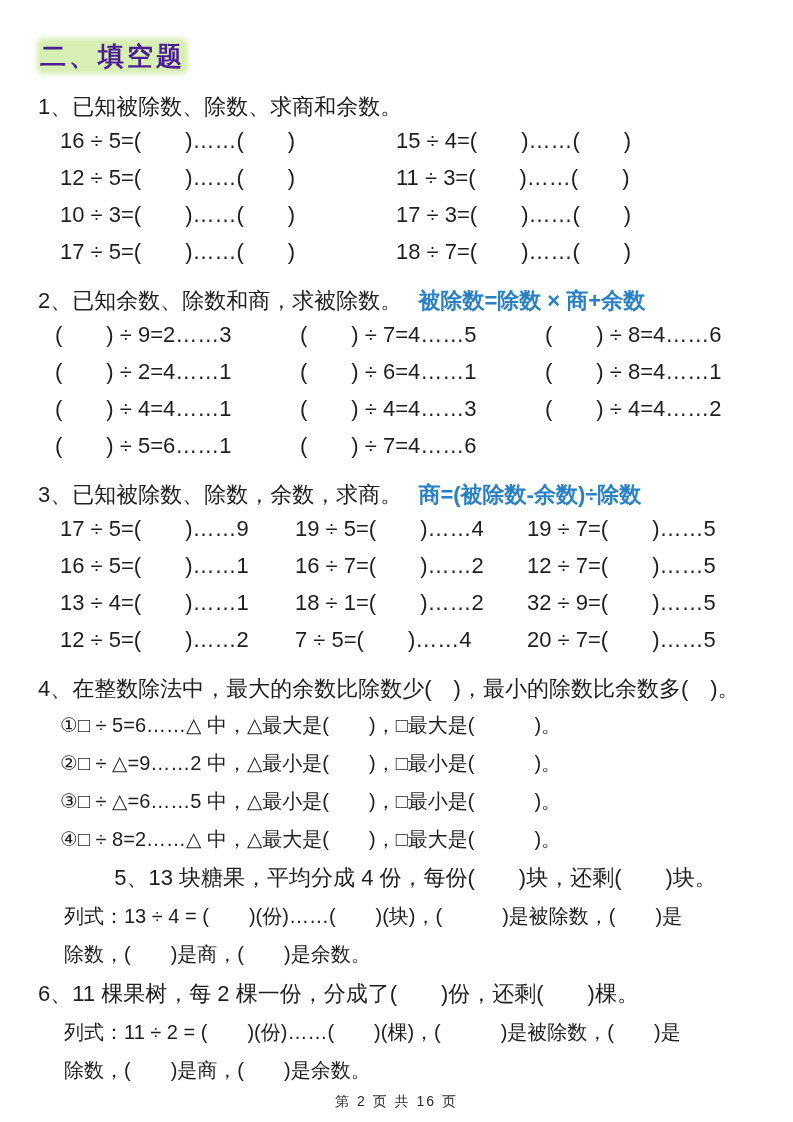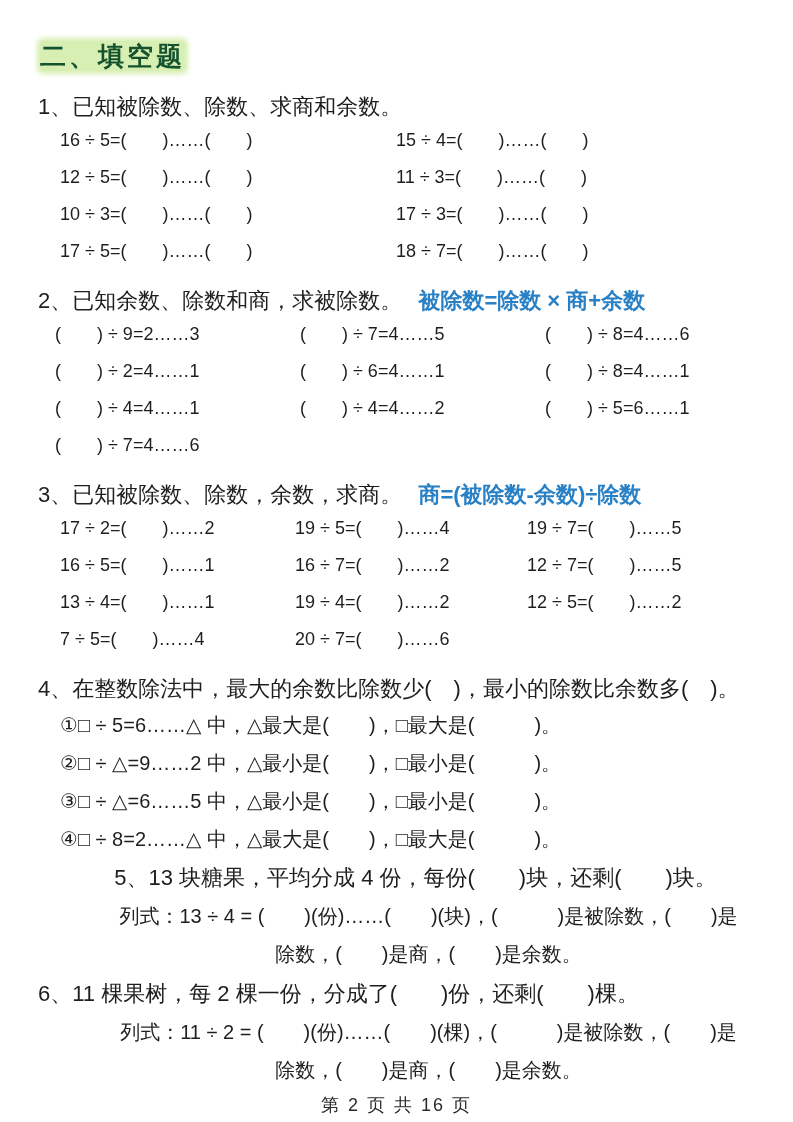--- a/index.html
+++ b/index.html
@@ -8,21 +8,21 @@
     background:#ffffff;
     font-family:"Liberation Sans","DejaVu Sans",sans-serif;
     color:#1e1e1e;
     padding-top:40px;
     overflow:hidden;
   }
   .title-row { margin-left:40px; line-height:32px; }
   .title-hl {
     font-size:26px;
     font-weight:bold;
-    color:#14532d;
+    color:#4c1d95;
     letter-spacing:3px;
     background:var(--highlight,#d8efb4);
     box-shadow:0 0 5px 3px var(--highlight,#d8efb4);
     border-radius:3px;
   }
   .heading {
     margin:16px 0 0 38px;
     font-size:22px;
     line-height:30px;
     white-space:nowrap;
@@ -33,35 +33,35 @@
   .formula {
     color:var(--formula-blue,#2980c4);
     margin-left:10px;
     font-weight:bold;
   }
   .grid { display:grid; }
   .grid-s1 { grid-template-columns:336px 336px; margin-left:60px; }
   .grid-s2 { grid-template-columns:245px 245px 1fr; margin-left:55px; }
   .grid-s3 { grid-template-columns:235px 232px 1fr; margin-left:60px; }
   .grid .cell {
-    font-size:18px;
+    font-size:22px;
     line-height:37px;
     height:37px;
     white-space:nowrap;
   }
   .lines { margin-left:60px; }
-  .lines-ls { margin-left:64px;text-align:center; }
+  .lines-ls { margin-left:64px; }
   .lines .line {
     font-size:20px;
     line-height:38px;
     white-space:nowrap;
   }
   .footer {
     text-align:center;
-    font-size:18px;
+    font-size:14px;
     color:#2a2a2a;
     margin-top:4px;
     letter-spacing:2px;
   }
 </style>
 </head>
 <body>
 
 <div class="page">
 
@@ -91,43 +91,45 @@
       <span class="formula">被除数=除数 × 商+余数</span>
     </div>
     <div class="grid grid-s2">
         <div class="cell">(　　) ÷ 9=2……3</div>
         <div class="cell">(　　) ÷ 7=4……5</div>
         <div class="cell">(　　) ÷ 8=4……6</div>
         <div class="cell">(　　) ÷ 2=4……1</div>
         <div class="cell">(　　) ÷ 6=4……1</div>
         <div class="cell">(　　) ÷ 8=4……1</div>
         <div class="cell">(　　) ÷ 4=4……1</div>
+        <div class="cell">(　　) ÷ 4=4……3</div>
         <div class="cell">(　　) ÷ 4=4……2</div>
         <div class="cell">(　　) ÷ 5=6……1</div>
         <div class="cell">(　　) ÷ 7=4……6</div>
       </div>
   </section>
 
   <section>
     <div class="heading">
       <span>3、已知被除数、除数，余数，求商。</span>
       <span class="formula">商=(被除数-余数)÷除数</span>
     </div>
     <div class="grid grid-s3">
-        <div class="cell">17 ÷ 2=(　　)……2</div>
+        <div class="cell">17 ÷ 5=(　　)……9</div>
         <div class="cell">19 ÷ 5=(　　)……4</div>
         <div class="cell">19 ÷ 7=(　　)……5</div>
         <div class="cell">16 ÷ 5=(　　)……1</div>
         <div class="cell">16 ÷ 7=(　　)……2</div>
         <div class="cell">12 ÷ 7=(　　)……5</div>
         <div class="cell">13 ÷ 4=(　　)……1</div>
-        <div class="cell">19 ÷ 4=(　　)……2</div>
+        <div class="cell">18 ÷ 1=(　　)……2</div>
+        <div class="cell">32 ÷ 9=(　　)……5</div>
         <div class="cell">12 ÷ 5=(　　)……2</div>
         <div class="cell">7 ÷ 5=(　　)……4</div>
-        <div class="cell">20 ÷ 7=(　　)……6</div>
+        <div class="cell">20 ÷ 7=(　　)……5</div>
       </div>
   </section>
 
   <section>
     <div class="heading heading-s4">
       <span>4、在整数除法中，最大的余数比除数少(　)，最小的除数比余数多(　)。</span>
     </div>
     <div class="lines">
         <div class="line">①□ ÷ 5=6……△ 中，△最大是(　　)，□最大是(　　　)。</div>
         <div class="line">②□ ÷ △=9……2 中，△最小是(　　)，□最小是(　　　)。</div>

